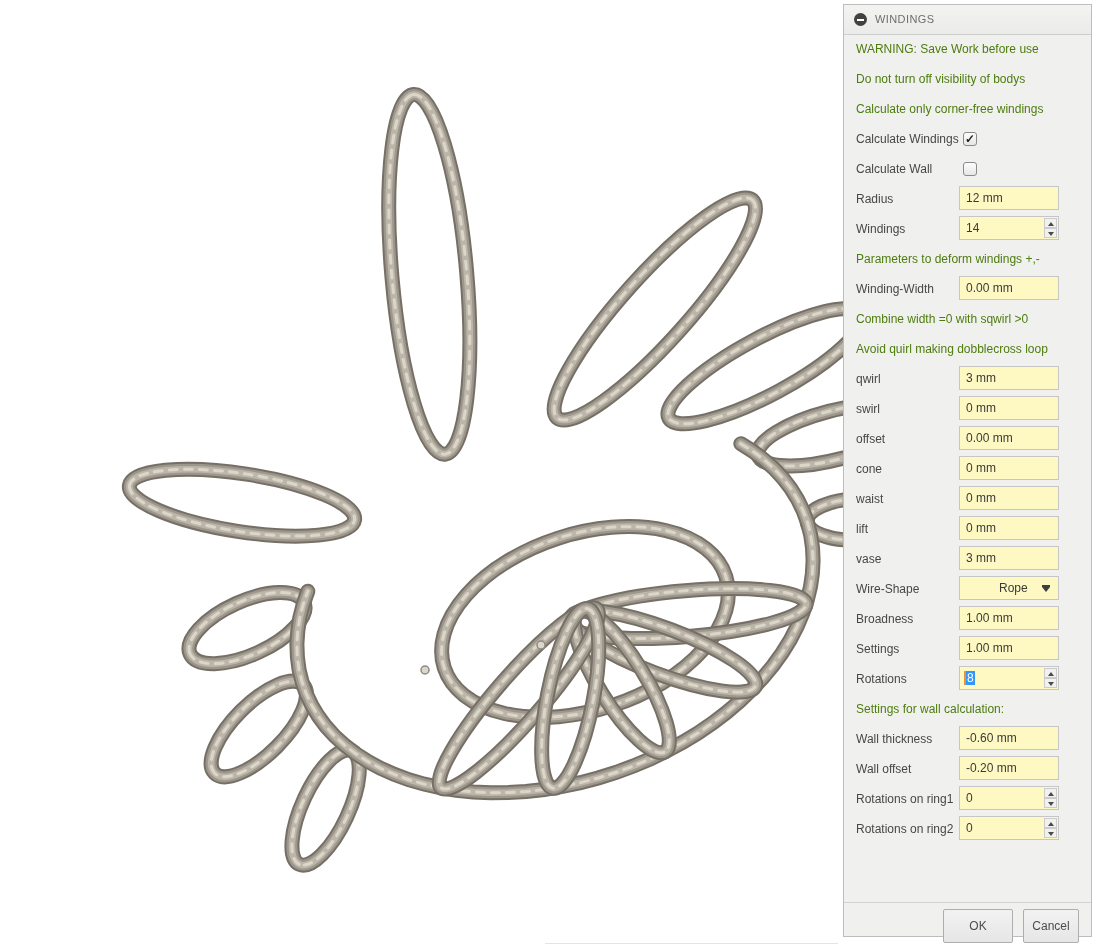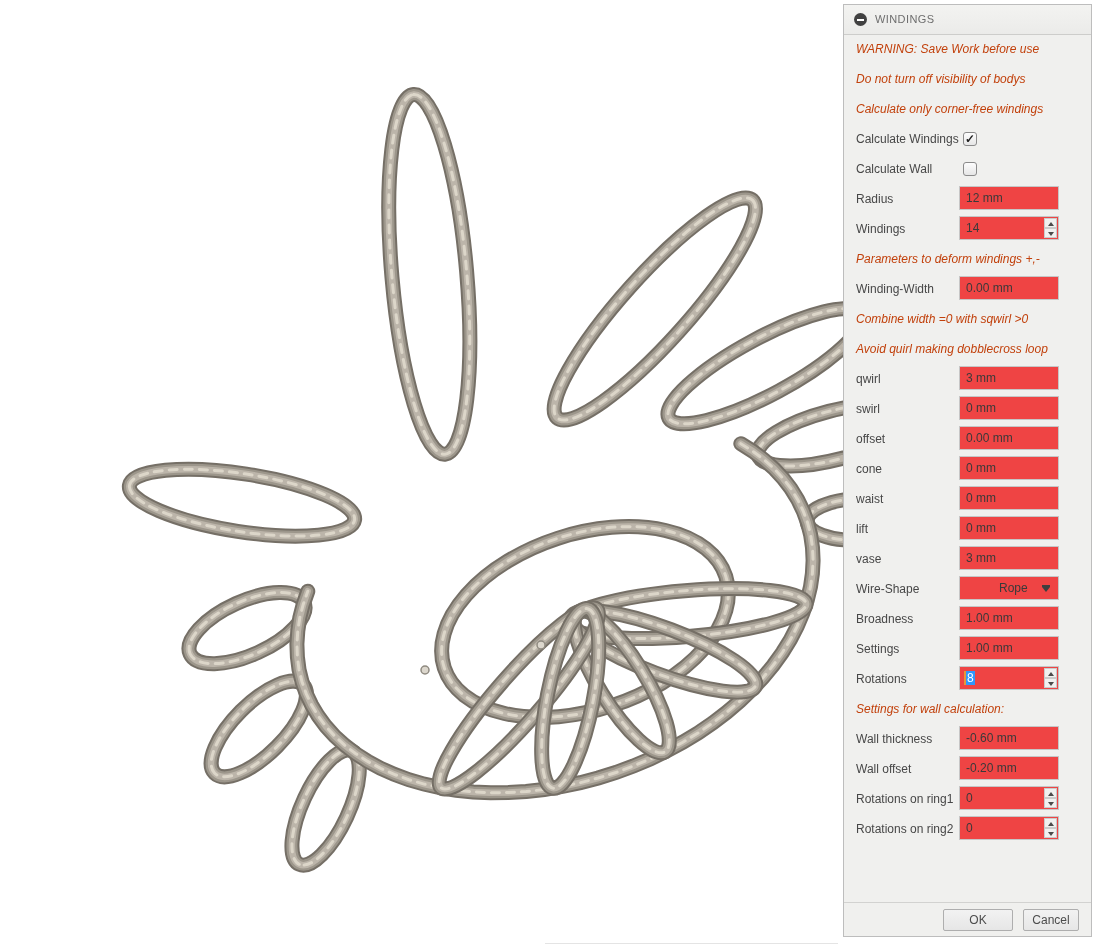--- a/index.html
+++ b/index.html
@@ -17,22 +17,22 @@
   .panel-header{position:relative;height:29px;border-bottom:1px solid #cdcdcb;
     background:linear-gradient(#f3f3f1,#ebebe9);}
   .collapse-icon{position:absolute;left:10px;top:8px;width:13px;height:13px;border-radius:50%;
     background:#414141;cursor:pointer;}
   .collapse-icon::after{content:"";position:absolute;left:3px;top:5.5px;width:7px;height:2px;background:#fff;}
   .panel-title{position:absolute;left:31px;top:8px;font-size:11px;color:#6e6e6e;letter-spacing:.4px;}
 
   .panel-body{position:absolute;left:0;top:29px;width:100%;}
   .row{position:relative;height:30px;}
   .row .label{position:absolute;left:12px;top:50%;transform:translateY(-50%);color:#474747;white-space:nowrap;}
-  .row.note .label{color:#c2410c;font-style:italic;}
-  .field{position:absolute;left:115px;top:2px;width:100px;height:24px;background:#ef4444;
+  .row.note .label{color:#4d7c0f;}
+  .field{position:absolute;left:115px;top:2px;width:100px;height:24px;background:#fef9c3;
     border:1px solid #c6c6c6;box-sizing:border-box;line-height:22px;color:#3a3a3a;}
   .field .value{padding-left:6px;display:inline-block;vertical-align:top;line-height:22px;}
   .field.select .value{padding-left:15px;margin-left:24px;}
   .spin{position:absolute;right:1px;width:13px;height:10px;background:#f1f1f0;border:1px solid #cbcbcb;
     box-sizing:border-box;cursor:pointer;}
   .spin.up{top:1px;}
   .spin.down{bottom:1px;}
   .spin::after{content:"";position:absolute;left:3px;width:0;height:0;border-left:3px solid transparent;
     border-right:3px solid transparent;}
   .spin.up::after{top:2.5px;border-bottom:4px solid #4a4a4a;}
@@ -41,21 +41,21 @@
     border-right:4px solid transparent;border-top:5px solid #3f3f3f;}
   .dd-arrow::before{content:"";position:absolute;left:-4px;top:-7px;width:8px;height:1.5px;background:#3f3f3f;}
   .checkbox{position:absolute;left:119px;top:8px;width:14px;height:14px;box-sizing:border-box;
     border:1px solid #8b8b8b;border-radius:3px;background:linear-gradient(#fdfdfd,#e6e6e6);
     text-align:center;line-height:12px;font-size:12px;font-weight:bold;color:#1f1f1f;cursor:pointer;}
   .caret{display:inline-block;width:2px;height:14px;background:#e8953a;vertical-align:-3px;margin-left:4px;}
   .sel{background:#3296fb;color:#fff;padding:0 1px;}
 
   .panel-footer{position:absolute;left:0;bottom:0;width:100%;height:34px;border-top:1px solid #d2d2d0;
     box-sizing:border-box;}
-  .btn{position:absolute;top:6px;height:22px;background:linear-gradient(#f2f2f2,#e6e6e6);
+  .btn{position:absolute;top:6px;height:34px;background:linear-gradient(#f2f2f2,#e6e6e6);
     border:1px solid #aeaeae;border-radius:2px;font-family:"Liberation Sans",sans-serif;
     font-size:12px;color:#4c4c4c;cursor:pointer;}
   .btn.ok{left:99px;width:70px;}
   .btn.cancel{left:179px;width:56px;}
 </style>
 </head>
 <body>
 
 <div class="stage">
 

